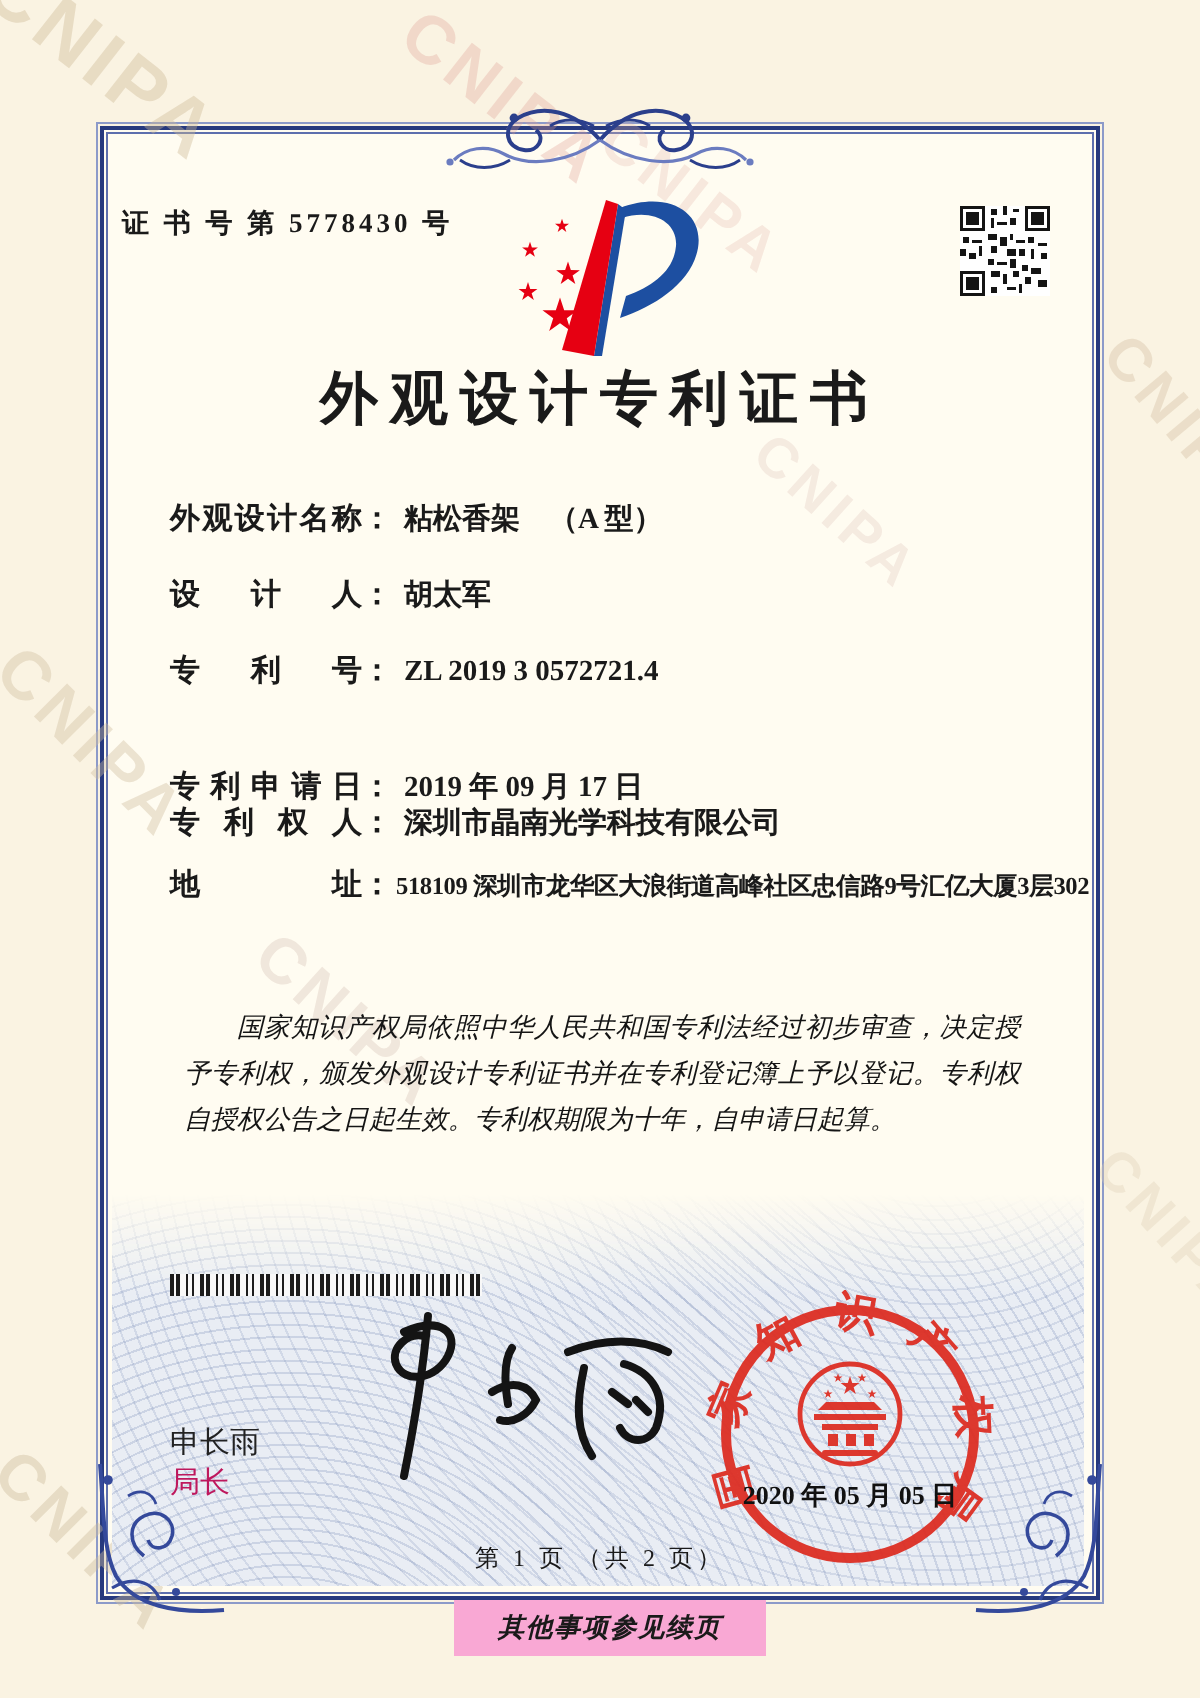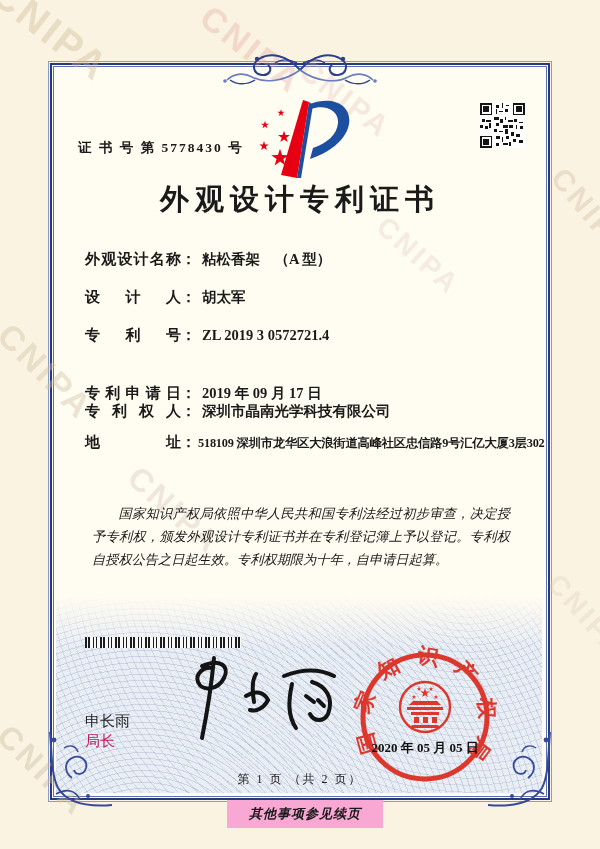--- a/index.html
+++ b/index.html
@@ -12,21 +12,21 @@
   .frame::before{content:"";position:absolute;inset:1px;border:1px solid #5d6fae;}
   .band{position:absolute;left:56px;top:597px;width:486px;height:196px;z-index:1;
         background-color:#e9edf4;
         background-image:
           repeating-radial-gradient(circle at 18% 150%, rgba(115,135,180,.25) 0 1px, transparent 1px 6px),
           repeating-radial-gradient(circle at 85% -40%, rgba(115,135,180,.20) 0 1px, transparent 1px 7px);
         -webkit-mask-image:linear-gradient(to bottom,transparent 0,#000 50px);
         mask-image:linear-gradient(to bottom,transparent 0,#000 50px);}
   .z2{z-index:2;}
   .abs{position:absolute;}
-  .cert-no{left:78px;top:103px;font-size:13.5px;font-weight:600;letter-spacing:2px;margin-top:36px;}
+  .cert-no{left:61px;top:103px;font-size:13.5px;font-weight:600;letter-spacing:2px;}
   .title{left:0;right:0;top:180px;text-align:center;font-size:29px;font-weight:700;letter-spacing:6px;}
   .row{left:85px;font-size:15px;font-weight:700;white-space:nowrap;}
   .flabel{display:inline-block;width:96px;text-align:justify;text-align-last:justify;}
   .fval{margin-left:6px;font-size:14.5px;}
   .fval-sm{margin-left:2px;font-size:12.3px;letter-spacing:-0.2px;}
   .pair2{position:absolute;left:215px;top:0;white-space:nowrap;}
   .paras{left:80px;top:490px;width:442px;font-size:13.2px;line-height:23px;
          font-style:italic;font-weight:500;text-align:justify;color:#151515;}
   .paras p{margin:12px;text-indent:2em;}
   .barcode{left:85px;top:637px;width:156px;height:11px;

